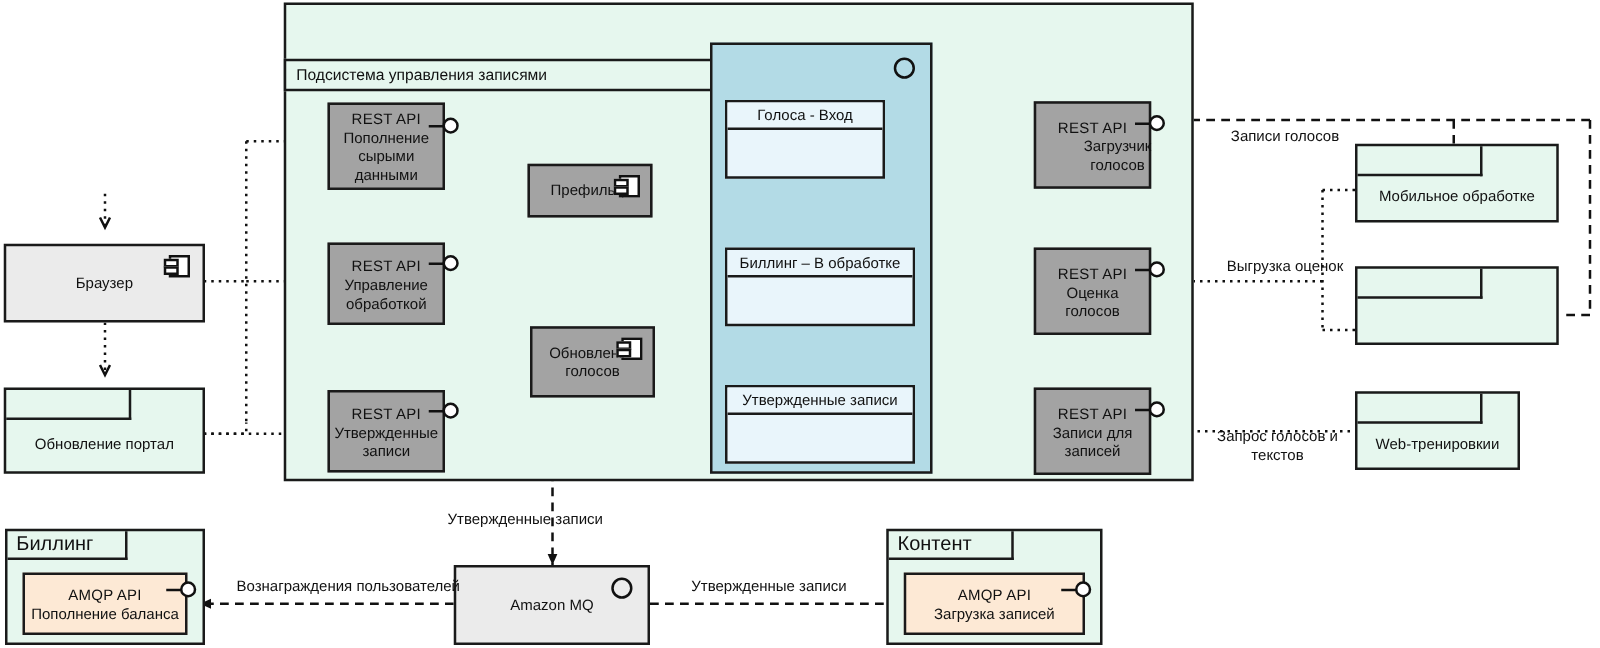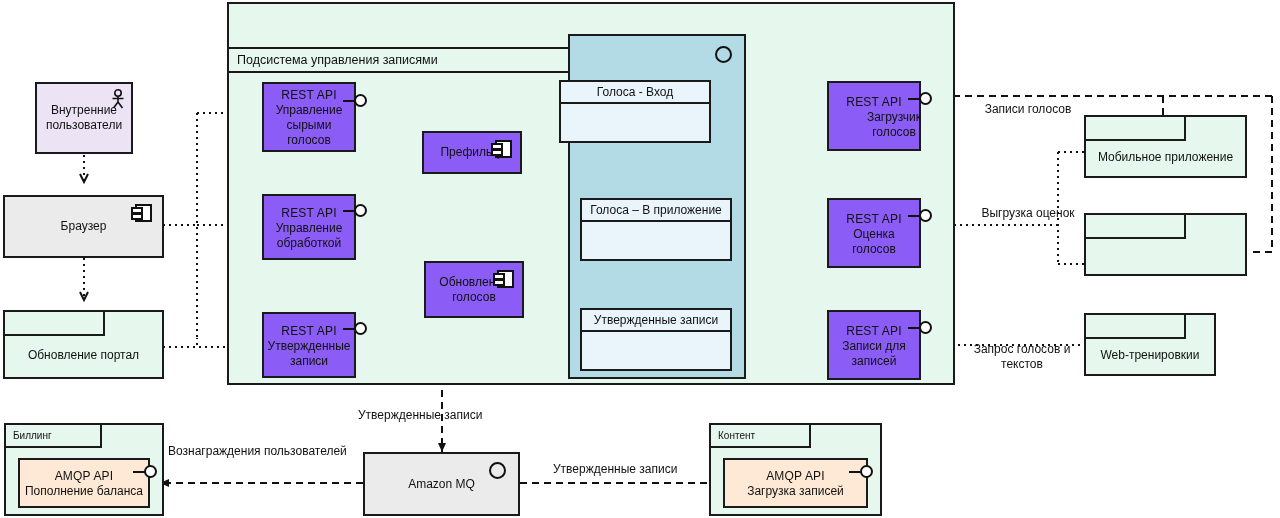--- a/index.html
+++ b/index.html
@@ -4,21 +4,21 @@
 <style>
   html,body{margin:0;padding:0;background:#fff;}
   body{width:1280px;height:518px;font-family:"Liberation Sans",sans-serif;position:relative;overflow:hidden;}
   #stage{position:absolute;left:0;top:0;width:1280px;height:518px;}
 
   svg#wires{position:absolute;left:0;top:0;width:1280px;height:518px;pointer-events:none;}
 
   .box{position:absolute;box-sizing:border-box;border:2px solid #1a1a1a;
        display:flex;align-items:center;justify-content:center;text-align:center;
        font-size:12px;color:#111;line-height:1.25;}
-  .pink{background:#8b5cf6;}
+  .pink{background:#a3a3a3;}
   .grey{background:#ebebeb;}
   .purple{background:#ece4f5;}
   .orange{background:#fde9d5;}
   .blue{background:#b3dbe6;}
 
   
   .frame{position:absolute;box-sizing:border-box;border:2px solid #1a1a1a;}
   .frame-tab{position:absolute;box-sizing:border-box;border:2px solid #1a1a1a;
       background:#e6f7ee;display:flex;align-items:center;padding-left:8px;font-size:12.5px;color:#111;}
 
@@ -43,21 +43,21 @@
   .circ{position:absolute;width:13px;height:13px;border:2px solid #111;border-radius:50%;background:transparent;}
 
   
   .node{position:absolute;box-sizing:border-box;border:2px solid #1a1a1a;background:#e6f7ee;}
   .node .hdr{position:absolute;left:0;top:0;box-sizing:border-box;border-right:2px solid #1a1a1a;border-bottom:2px solid #1a1a1a;}
   .node .cap{position:absolute;left:0;right:0;bottom:0;display:flex;align-items:center;justify-content:center;font-size:12px;color:#111;}
 
   
   .pkg{position:absolute;box-sizing:border-box;border:2px solid #1a1a1a;background:#e6f7ee;}
   .pkg .tab{position:absolute;left:0;top:0;box-sizing:border-box;border-right:2px solid #1a1a1a;border-bottom:2px solid #1a1a1a;
-            display:flex;align-items:center;padding-left:7px;font-size:10px;color:#111;}
+            display:flex;align-items:center;padding-left:7px;font-size:16px;color:#111;}
 
   
   .tbl{position:absolute;box-sizing:border-box;border:2px solid #1a1a1a;background:#e9f5fb;}
   .tbl .th{position:absolute;left:0;right:0;top:0;border-bottom:2px solid #1a1a1a;
            display:flex;align-items:center;justify-content:center;font-size:12px;color:#111;background:#e9f5fb;}
 
   .edge-label{position:absolute;font-size:12px;color:#111;text-align:center;line-height:1.25;}
   .pg-title{position:absolute;font-size:12.5px;color:#111;}
 </style>
 </head>
@@ -133,33 +133,33 @@
 
   <div class="frame" style="left:227px;top:2px;width:728px;height:383px;background:#e6f7ee;"></div>
   <div class="frame-tab" style="left:227px;top:2px;width:437px;height:26px;margin-top:45px;">
     <span>Подсистема управления записями</span>
   </div>
 
   <div class="box blue" style="left:568px;top:34px;width:178px;height:345px;display:block;">
     <div class="circ" style="right:12px;top:10px;"></div>
   </div>
 
-  <div class="tbl" style="left:559px;top:80px;width:152px;height:63px;">
+  <div class="tbl" style="left:580px;top:80px;width:128px;height:63px;">
     <div class="th" style="height:20px;">Голоса - Вход</div>
   </div>
   <div class="tbl" style="left:580px;top:198px;width:152px;height:63px;">
-    <div class="th" style="height:20px;">Голоса – В приложение</div>
+    <div class="th" style="height:20px;">Биллинг – В обработке</div>
   </div>
   <div class="tbl" style="left:580px;top:308px;width:152px;height:63px;">
     <div class="th" style="height:20px;">Утвержденные записи</div>
   </div>
 
   <div class="box pink api" style="left:262px;top:82px;width:94px;height:70px;">
     <div class="lbl">REST API</div>
-    <div class="nm" style="padding:0 4px;">Управление сырыми голосов</div>
+    <div class="nm" style="padding:0 4px;">Пополнение сырыми данными</div>
     <div class="lolli-wrap" style="left:79px;top:10px;">
       <div class="lolli-line"></div>
         <div class="lolli-ball"></div>
     </div>
   </div>
 
   <div class="box pink api" style="left:262px;top:194px;width:94px;height:66px;">
     <div class="lbl">REST API</div>
     <div class="nm" style="padding:0 4px;">Управление обработкой</div>
     <div class="lolli-wrap" style="left:79px;top:8px;">
@@ -207,41 +207,34 @@
   <div class="box pink" style="left:422px;top:131px;width:100px;height:43px;">
     <span>Префильтр</span>
     <div class="compicon" style="right:8px;top:7px;"></div>
   </div>
 
   <div class="box pink" style="left:424px;top:261px;width:100px;height:57px;flex-direction:column;">
     <span style="padding:0 6px;">Обновление голосов</span>
     <div class="compicon" style="right:8px;top:7px;"></div>
   </div>
 
-  <div class="box purple" style="left:35px;top:82px;width:98px;height:72px;flex-direction:column;">
-    <span style="padding:0 6px;">Внутренние пользователи</span>
-    <svg class="actor" style="right:5px;top:5px;" viewBox="0 0 16 20">
-      <circle cx="8" cy="4" r="3.2" fill="none" stroke="#111" stroke-width="1.6"></circle>
-      <path d="M8,7.2 L8,13 M2.5,9.5 L13.5,9.5 M8,13 L3.5,19 M8,13 L12.5,19" fill="none" stroke="#111" stroke-width="1.6"></path>
-    </svg>
-  </div>
 
   <div class="box grey" style="left:3px;top:195px;width:161px;height:63px;">
     <span>Браузер</span>
     <div class="compicon" style="right:10px;top:7px;"></div>
   </div>
 
   <div class="node" style="left:3px;top:310px;width:161px;height:69px;">
     <div class="hdr" style="width:100px;height:24px;"></div>
     <div class="cap" style="height:44px;">Обновление портал</div>
   </div>
 
   <div class="node" style="left:1084px;top:115px;width:163px;height:63px;">
     <div class="hdr" style="width:100px;height:24px;"></div>
-    <div class="cap" style="height:38px;">Мобильное приложение</div>
+    <div class="cap" style="height:38px;">Мобильное обработке</div>
   </div>
 
   <div class="node" style="left:1084px;top:213px;width:163px;height:63px;">
     <div class="hdr" style="width:100px;height:24px;"></div>
   </div>
 
   <div class="node" style="left:1084px;top:313px;width:132px;height:63px;">
     <div class="hdr" style="width:100px;height:24px;"></div>
     <div class="cap" style="height:38px;">Web-тренировкии</div>
   </div>
@@ -276,16 +269,16 @@
     <div class="lolli-wrap" style="left:124px;top:5px;">
       <div class="lolli-line"></div>
         <div class="lolli-ball"></div>
     </div>
   </div>
 
   <div class="edge-label" style="left:963px;top:102px;width:130px;">Записи голосов</div>
   <div class="edge-label" style="left:958px;top:206px;width:140px;">Выгрузка оценок</div>
   <div class="edge-label" style="left:956px;top:342px;width:132px;">Запрос голосов и текстов</div>
   <div class="edge-label" style="left:358px;top:408px;width:172px;text-align:left;">Утвержденные записи</div>
-  <div class="edge-label" style="left:168px;top:444px;width:200px;text-align:left;">Вознаграждения пользователей</div>
+  <div class="edge-label" style="left:168px;top:462px;width:200px;text-align:right;">Вознаграждения пользователей</div>
   <div class="edge-label" style="left:553px;top:462px;width:180px;text-align:left;">Утвержденные записи</div>
 
 </div>
 
 </body></html>

